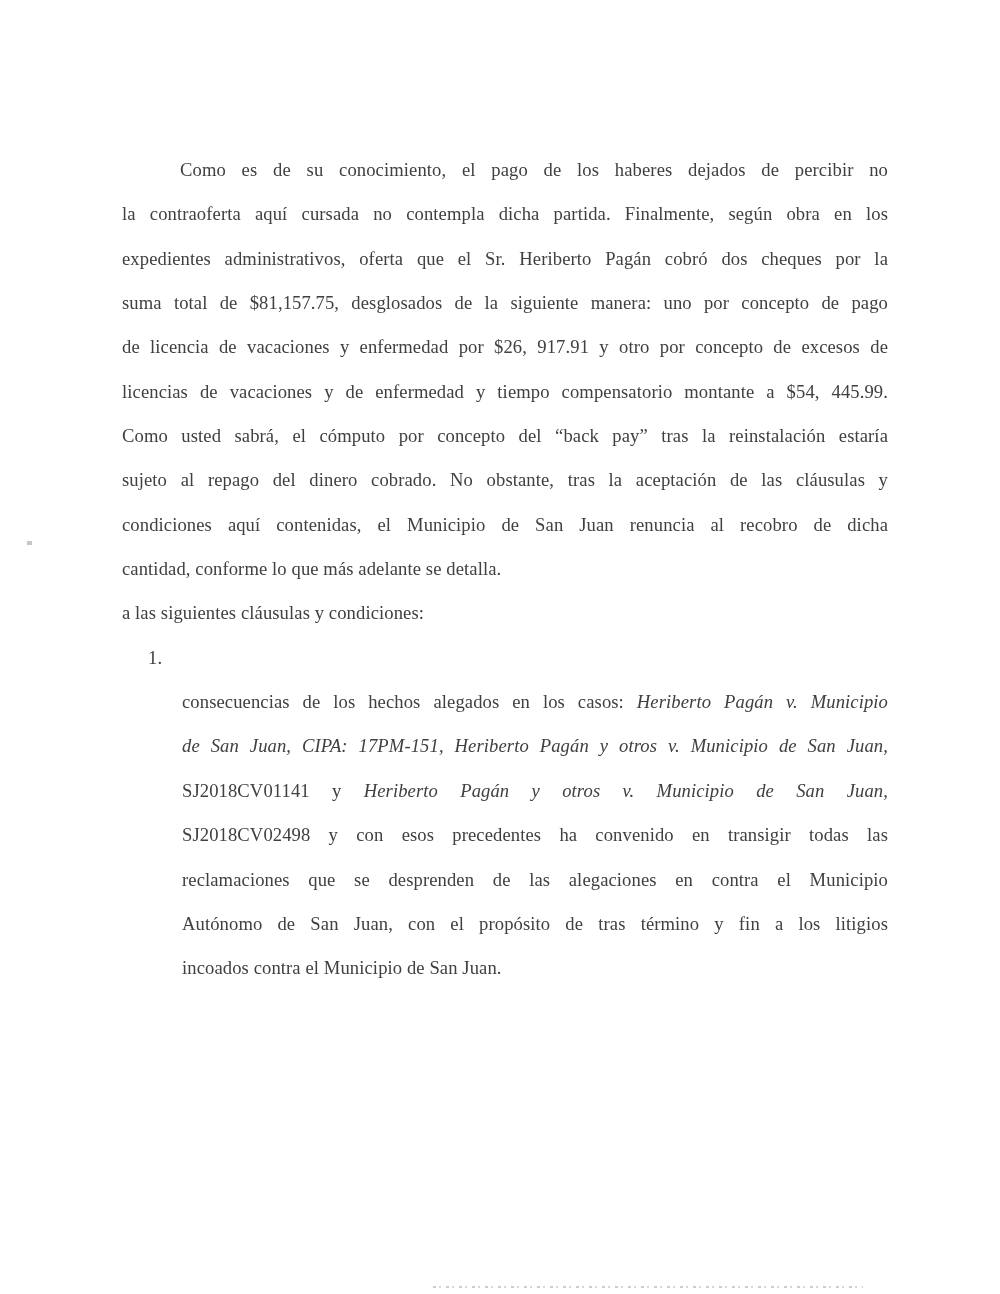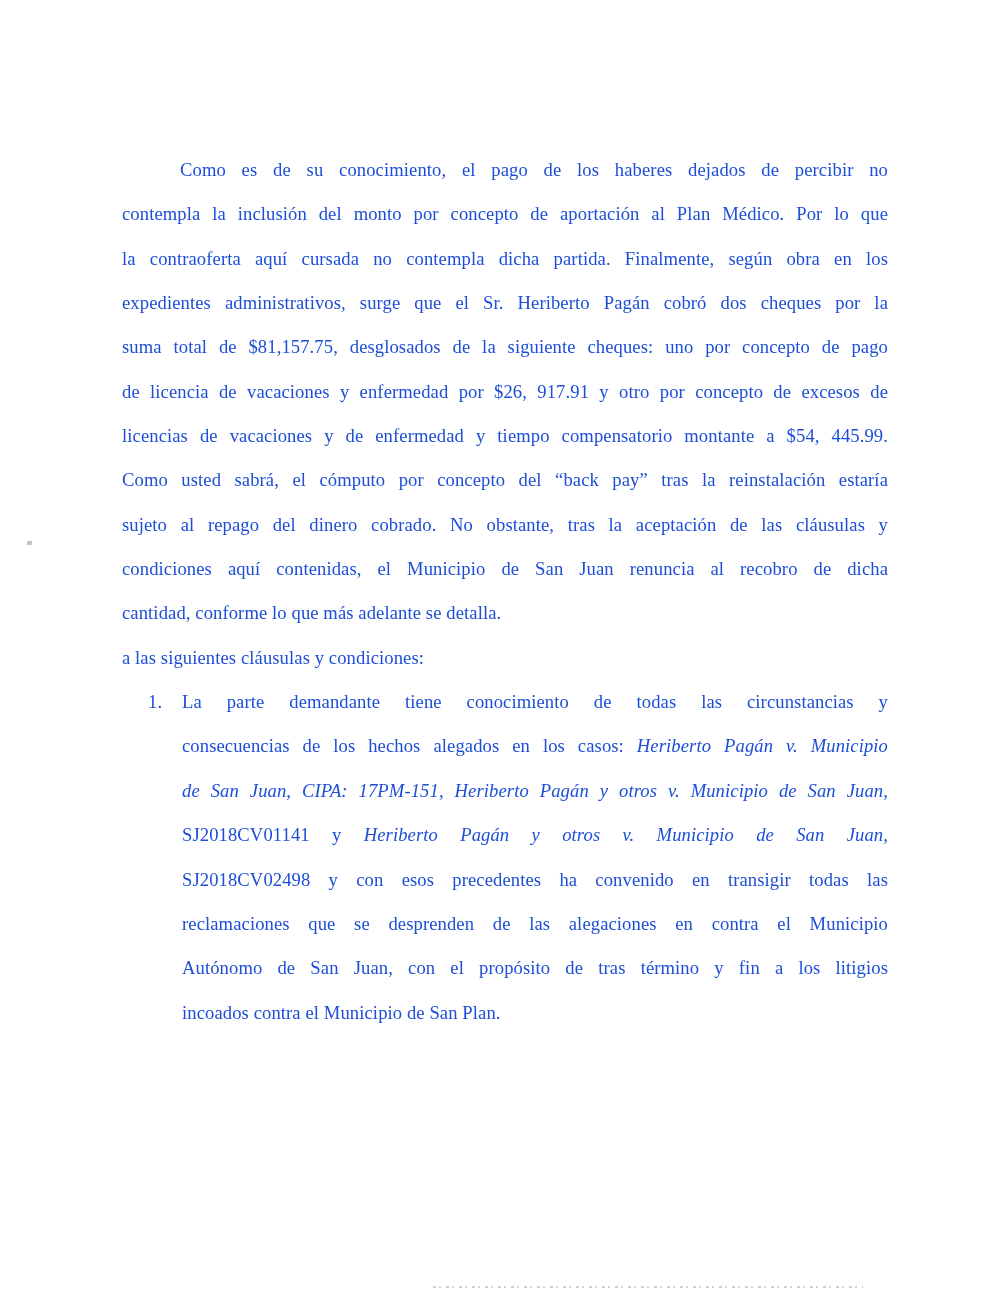--- a/index.html
+++ b/index.html
@@ -7,21 +7,21 @@
     padding: 0;
     background: #ffffff;
   }
   .page {
     position: relative;
     width: 1000px;
     height: 1294px;
     background: #ffffff;
     overflow: hidden;
     font-family: "Liberation Serif", "DejaVu Serif", serif;
-    color: #1d4ed8;
+    color: #404040;
   }
   .doc-body {
     position: absolute;
     left: 122px;
     top: 148px;
     width: 766px;
   }
   .line {
     position: relative;
     height: 44.35px;
@@ -76,35 +76,34 @@
       transparent 8px, transparent 13px);
     opacity: 0.75;
   }
 </style>
 </head>
 <body>
 
 <div class="page">
   <div class="doc-body" id="doc-body">
       <div class="line justify indent"><span>Como es de su conocimiento, el pago de los haberes dejados de percibir no</span></div>
-      <div class="line justify"><span>contempla la inclusión del monto por concepto de aportación al Plan Médico.  Por lo que</span></div>
       <div class="line justify"><span>la contraoferta aquí cursada no contempla dicha partida. Finalmente, según obra en los</span></div>
-      <div class="line justify"><span>expedientes administrativos, surge que el Sr. Heriberto Pagán cobró dos cheques por la</span></div>
-      <div class="line justify"><span>suma total de $81,157.75, desglosados de la siguiente cheques: uno por concepto de pago</span></div>
+      <div class="line justify"><span>expedientes administrativos, oferta que el Sr. Heriberto Pagán cobró dos cheques por la</span></div>
+      <div class="line justify"><span>suma total de $81,157.75, desglosados de la siguiente manera: uno por concepto de pago</span></div>
       <div class="line justify"><span>de licencia de vacaciones y enfermedad por $26, 917.91 y otro por concepto de excesos de</span></div>
       <div class="line justify"><span>licencias de vacaciones y de enfermedad y tiempo compensatorio montante a $54, 445.99.</span></div>
       <div class="line justify"><span>Como usted sabrá, el cómputo por concepto del “back pay” tras la reinstalación estaría</span></div>
       <div class="line justify"><span>sujeto al repago del dinero cobrado. No obstante, tras la aceptación de las cláusulas y</span></div>
       <div class="line justify"><span>condiciones aquí contenidas, el Municipio de San Juan renuncia al recobro de dicha</span></div>
       <div class="line left"><span>cantidad, conforme lo que más adelante se detalla.</span></div>
       <div class="line left"><span>a las siguientes cláusulas y condiciones:</span></div>
-      <div class="line justify list"><span class="list-num">1.</span><span>La parte demandante tiene conocimiento de todas las circunstancias y</span></div>
+      <div class="line justify list"><span class="list-num">1.</span></div>
       <div class="line justify list"><span>consecuencias de los hechos alegados en los casos: </span><span class="seg-italic">Heriberto Pagán v. Municipio</span></div>
       <div class="line justify list"><span class="seg-italic">de San Juan, CIPA: 17PM-151, Heriberto Pagán y otros v. Municipio de San Juan,</span></div>
       <div class="line justify list"><span>SJ2018CV01141 y </span><span class="seg-italic">Heriberto Pagán y otros v. Municipio de San Juan,</span></div>
       <div class="line justify list"><span>SJ2018CV02498 y con esos precedentes ha convenido en transigir todas las</span></div>
       <div class="line justify list"><span>reclamaciones que se desprenden de las alegaciones en contra el Municipio</span></div>
       <div class="line justify list"><span>Autónomo de San Juan, con el propósito de tras término y fin a los litigios</span></div>
-      <div class="line left list"><span>incoados contra el Municipio de San Plan.</span></div>
+      <div class="line left list"><span>incoados contra el Municipio de San Juan.</span></div>
     </div>
   <div class="margin-artifact"></div>
   <div class="scan-artifact"></div>
 </div>
 
 </body></html>

